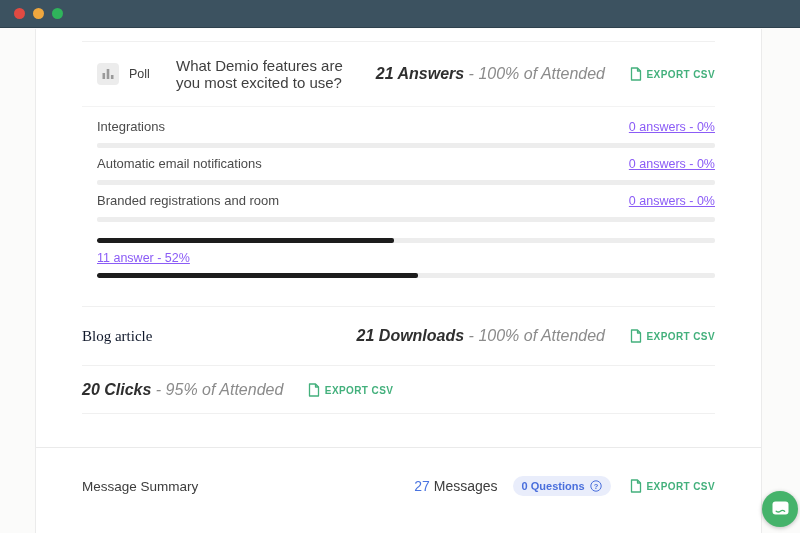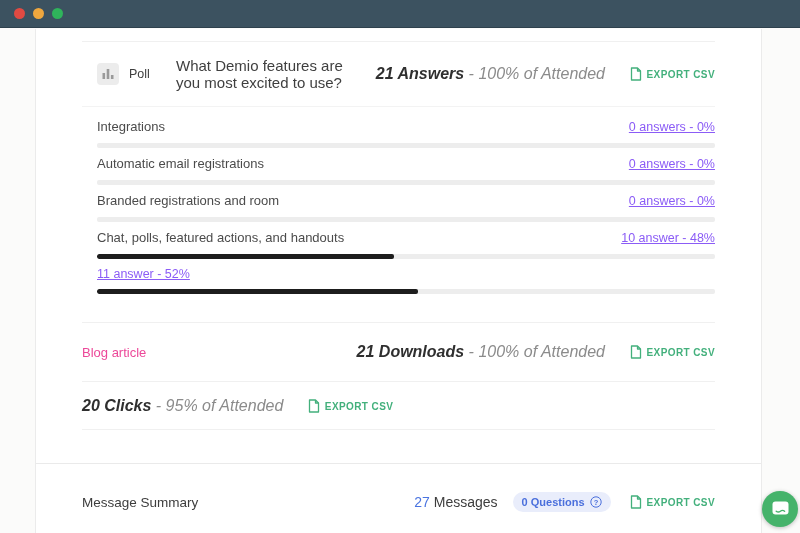--- a/index.html
+++ b/index.html
@@ -42,21 +42,21 @@
     flex: none;
     width: 94px;
     padding-left: 12px;
     display: flex;
     align-items: center;
     gap: 8px;
   }
   .icon-slot { flex: none; width: 27px; display: flex; justify-content: center; align-items: center; }
   .type-label { font-size: 12.5px; color: #3e3e3e; line-height: 1.3; }
   .main-cell { flex: 1; min-width: 0; padding-right: 10px; }
-  .item-title { font-size: 13px; color: #ec4899; }
+  .item-title { font-size: 15px; color: #0f172a; font-family: Liberation Serif, serif; }
   .item-subtitle { font-size: 11px; color: #9d9d9d; margin-top: 4px; }
   .stats-cell { flex: none; white-space: nowrap; font-size: 16px; color: #8b8b8b; font-style: italic; }
   .stats-cell b { color: #2f2f2f; font-weight: 700; }
   .export-btn {
     flex: none;
     margin-left: 18px;
     width: 92px;
     display: flex;
     justify-content: flex-end;
     align-items: center;
@@ -185,43 +185,39 @@
             <span class="option-label">Integrations</span>
             <span class="option-stat">0 answers - 0%</span>
           </div>
           <div class="track">
             <div class="fill" style="width: 0%;"></div>
           </div>
         </div>
 
         <div class="option">
           <div class="option-line">
-            <span class="option-label">Automatic email registrations</span>
+            <span class="option-label">Automatic email notifications</span>
             <span class="option-stat">0 answers - 0%</span>
           </div>
           <div class="track">
             <div class="fill" style="width: 0%;"></div>
           </div>
         </div>
 
         <div class="option">
           <div class="option-line">
             <span class="option-label">Branded registrations and room</span>
             <span class="option-stat">0 answers - 0%</span>
           </div>
           <div class="track">
             <div class="fill" style="width: 0%;"></div>
           </div>
         </div>
 
         <div class="option">
-          <div class="option-line">
-            <span class="option-label">Chat, polls, featured actions, and handouts</span>
-            <span class="option-stat">10 answer - 48%</span>
-          </div>
           <div class="track">
             <div class="fill" style="width: 48%;"></div>
           </div>
         </div>
 
         <div class="option">
           <div class="option-line">
             <span class="option-stat">11 answer - 52%</span>
           </div>
           <div class="track">

